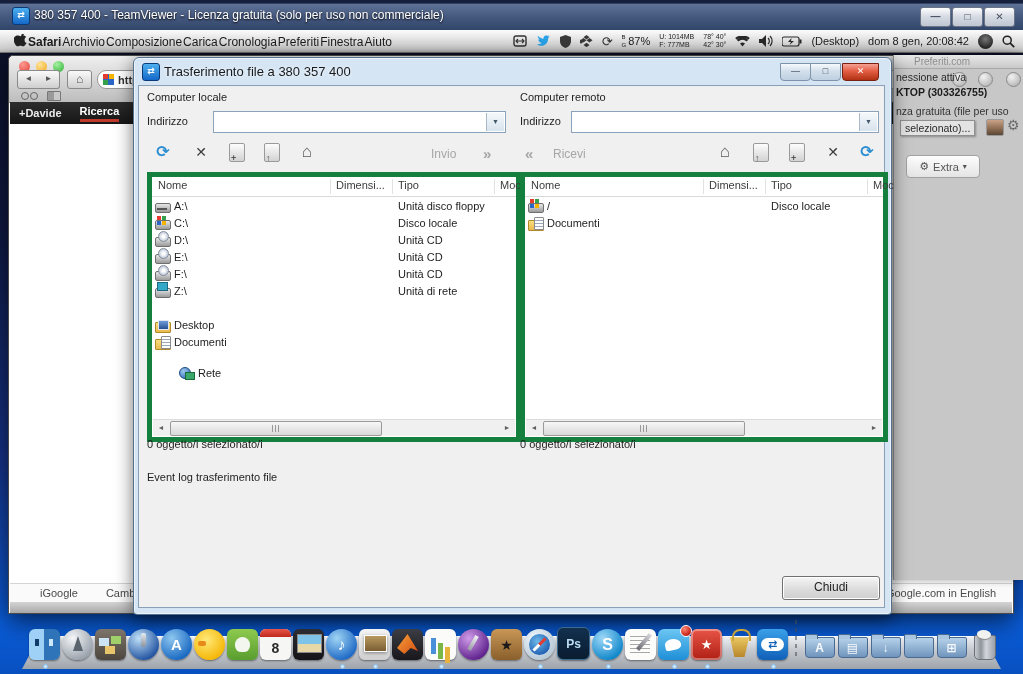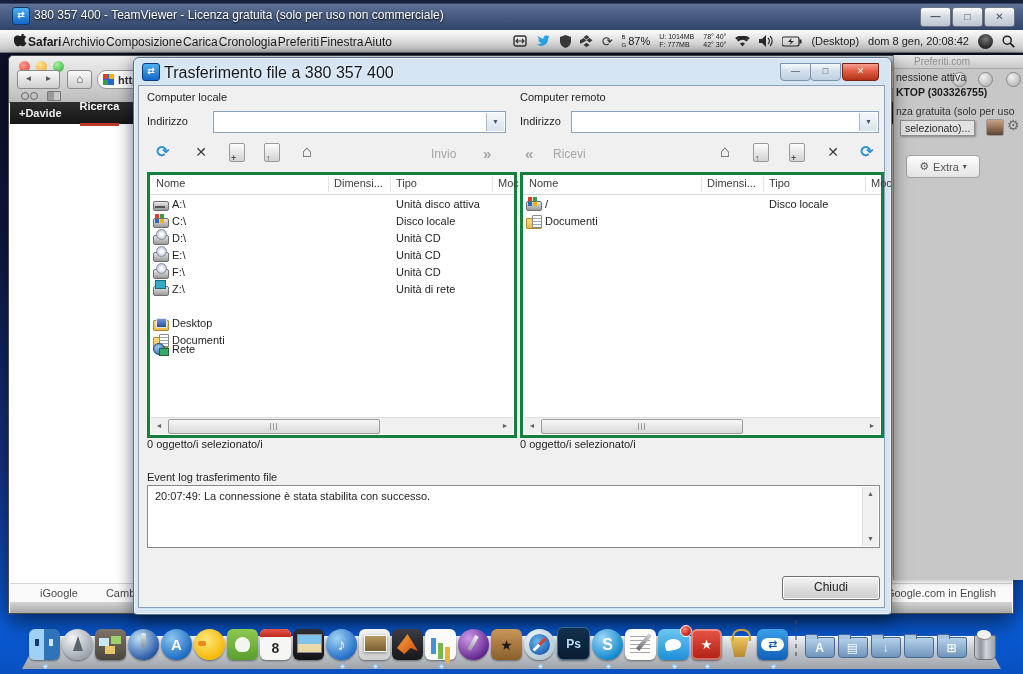--- a/index.html
+++ b/index.html
@@ -47,21 +47,21 @@
   .favicon::after{content:"";position:absolute;left:0;top:0;width:5px;height:5px;background:#e33b2e;
     box-shadow:6px 0 0 #f4b400,0 6px 0 #34a04a,6px 6px 0 #2a66c8;}
   .saf-bm{left:0;top:33px;width:100%;height:13px;display:flex;gap:10px;padding-left:12px;align-items:center;}
   .glasses{width:16px;height:7px;position:relative;}
   .glasses::before,.glasses::after{content:"";position:absolute;top:0;width:6px;height:6px;border:1px solid #666;border-radius:50%;}
   .glasses::after{left:9px;}
   .bookic{width:12px;height:8px;background:linear-gradient(90deg,#9a9a9a 48%,#c9c9c9 52%);
     border:1px solid #777;border-radius:1px 1px 0 0;}
   .gbar{left:1px;top:46px;width:1002px;height:22px;background:linear-gradient(#2d2d2d,#161616);
     display:flex;align-items:center;gap:18px;padding-left:9px;font-size:11px;}
-  .gbar .sel{color:#fff;font-weight:bold;border-bottom:3px solid #c0392b;padding-bottom:11px;}
+  .gbar .sel{color:#fff;font-weight:bold;border-bottom:3px solid #c0392b;padding-bottom:2px;}
   .gbar .wht{color:#ececec;font-weight:bold;}
   .gbar .gry{color:#9a9a9a;}
   .saf-footer{left:1px;bottom:11px;width:1002px;height:18px;background:#fafafa;border-top:1px solid #d4d4d4;
     display:flex;align-items:center;font-size:11px;color:#4a4a4a;}
   .saf-status{left:1px;bottom:0;width:1002px;height:11px;background:linear-gradient(#d4d4d4,#a8a8a8);}
 
   
   .tvp{left:893px;top:55px;width:130px;height:525px;background:#c7c7c7;border-left:1px solid #8e8e8e;
     box-shadow:-3px 0 8px rgba(0,0,0,.35);font-size:10.5px;color:#333;}
   .tvp-tb{left:0;top:0;width:100%;height:14px;background:linear-gradient(#e8e8e8,#c9c9c9);
@@ -72,42 +72,42 @@
   .tvp-avatar{width:16px;height:15px;border:1px solid #999;border-radius:2px;
     background:linear-gradient(#caa287,#8a6a50 60%,#5a4636);}
   .extra-btn{left:12px;top:190px;width:72px;height:21px;border:1px solid #a2a2a2;border-radius:4px;
     background:linear-gradient(#fdfdfd,#e4e4e4);display:flex;align-items:center;justify-content:center;
     gap:4px;font-size:11px;color:#555;}
 
   
   .tw{left:133px;top:57px;width:757px;height:556px;border:1px solid #53708f;border-radius:6px 6px 4px 4px;
     background:linear-gradient(#dcead9 0,#d5e5f4 0) , linear-gradient(#d9e7f5,#b7cde5);
     box-shadow:0 4px 18px rgba(0,0,0,.55), inset 0 0 0 1px rgba(255,255,255,.55);}
-  .tw-title{left:30px;top:6px;font-size:16px;color:#17191c;text-shadow:0 0 4px #fff;}
+  .tw-title{left:30px;top:6px;font-size:13px;color:#17191c;text-shadow:0 0 4px #fff;}
   .twc{top:5px;height:16px;border-radius:0 0 4px 4px;font-size:9px;text-align:center;line-height:15px;}
   .twc.lite{width:29px;background:linear-gradient(#f6fafd,#d3dfeb 45%,#bfd0e2);border:1px solid #7e94ab;color:#3a4a5c;}
   .twc.red{width:35px;background:linear-gradient(#f5a093,#e35d43 45%,#b03214);border:1px solid #7a2010;color:#fff;font-weight:bold;}
   .tw-body{left:4px;top:27px;width:745px;height:521px;background:#f0f0f0;border:1px solid #8aa0b8;font-size:11px;color:#1e1e1e;}
 
   .combo{background:#fff;border:1px solid #8aa3bb;height:20px;}
   .combo-btn{position:absolute;right:1px;top:1px;bottom:1px;width:17px;
     background:linear-gradient(#f4f8fb,#d9e3ed);border-left:1px solid #aab8c8;
     color:#44586c;font-size:7px;text-align:center;line-height:18px;}
 
   .tbtn{width:20px;height:20px;text-align:center;}
   .g-refresh{color:#2e8fd0;font-size:16px;font-weight:bold;line-height:20px;}
   .g-del{color:#3c3c3c;font-size:14px;font-weight:bold;line-height:20px;}
   .g-home{color:#5a5a5a;font-size:17px;line-height:20px;}
   .docpg{position:relative;width:14px;height:17px;margin:1px auto 0;
     background:linear-gradient(#fdfdfd,#d2d2d2);border:1px solid #9a9a9a;border-radius:2px;}
   .docpg span{position:absolute;left:1px;bottom:-2px;font-size:9px;font-weight:bold;color:#555;}
   .dim{color:#a6a6a6;}
   .chev{font-size:15px;font-weight:bold;letter-spacing:-2px;}
 
-  .flist{background:#fff;border:3px solid #15803d;}
+  .flist{background:#fff;border:5px solid #15803d;}
   .fl-head{position:absolute;left:0;top:0;right:0;height:19px;background:#fff;border-bottom:1px solid #d9d9d9;color:#3c3c3c;}
   .fl-head .sep{position:absolute;top:2px;bottom:2px;width:1px;background:#e2e2e2;}
   .frow{position:absolute;left:0;right:0;height:17px;line-height:17px;}
   .cname{position:absolute;left:22px;}
   .ctype{position:absolute;left:246px;}
   .hlbl{position:absolute;top:2px;}
 
   
   .fic{position:absolute;left:3px;top:2px;width:16px;height:13px;}
   .ic-drive::before{content:"";position:absolute;left:0;bottom:0;width:14px;height:8px;
@@ -361,21 +361,21 @@
 
   <div class="abs tvp">
     <div class="abs tvp-tb">
       <span>Preferiti.com</span>
     </div>
     <div class="abs tvp-circ" style="left:58px;top:17px;"></div>
     <div class="abs tvp-circ" style="left:84px;top:17px;"></div>
     <div class="abs tvp-circ" style="left:112px;top:17px;"></div>
     <div class="abs" style="left:2px;top:16px;color:#2a2a2a;">nessione attiva</div>
     <div class="abs" style="left:2px;top:31px;color:#1c1c1c;font-weight:bold;">KTOP (303326755)</div>
-    <div class="abs" style="left:2px;top:50px;color:#333;">nza gratuita (solo per uso</div>
+    <div class="abs" style="left:2px;top:50px;color:#333;">nza gratuita (file per uso</div>
     <div class="abs tvp-tip" style="left:6px;top:65px;">selezionato)...</div>
     <div class="abs tvp-avatar" style="left:92px;top:64px;"></div>
     <div class="abs" style="left:113px;top:62px;font-size:14px;color:#6a6a6a;"><span>⚙</span></div>
     <div class="abs extra-btn" style="top:100px;">
       <span>⚙</span>
       <span>Extra</span>
       <span style="font-size:8px;">▾</span>
     </div>
   </div>
 
@@ -438,21 +438,21 @@
           <span class="hlbl" style="left:184px;">Dimensi...</span>
           <span class="hlbl" style="left:246px;">Tipo</span>
           <span class="hlbl" style="left:348px;">Moc</span>
           <span class="sep" style="left:178px;"></span>
             <span class="sep" style="left:240px;"></span>
             <span class="sep" style="left:342px;"></span>
         </div>
         <div class="frow" style="top:21px;">
           <span class="fic ic-drive ic-floppy"></span>
           <span class="cname">A:\</span>
-          <span class="ctype">Unità disco attiva</span>
+          <span class="ctype">Unità disco floppy</span>
         </div>
         <div class="frow" style="top:38px;">
           <span class="fic ic-drive ic-disk"></span>
           <span class="cname">C:\</span>
           <span class="ctype">Disco locale</span>
         </div>
         <div class="frow" style="top:55px;">
           <span class="fic ic-drive ic-cd"></span>
           <span class="cname">D:\</span>
           <span class="ctype">Unità CD</span>
@@ -475,21 +475,21 @@
         <div class="frow" style="top:140px;">
           <span class="fic ic-folder ic-desktop"></span>
           <span class="cname">Desktop</span>
           <span class="ctype"></span>
         </div>
         <div class="frow" style="top:157px;">
           <span class="fic ic-folder ic-docs"></span>
           <span class="cname">Documenti</span>
           <span class="ctype"></span>
         </div>
-        <div class="frow" style="top:166px;">
+        <div class="frow" style="top:188px;margin-left:24px;">
           <span class="fic ic-net"></span>
           <span class="cname">Rete</span>
           <span class="ctype"></span>
         </div>
         <div class="hsb">
           <span class="arr" style="left:0;"><span>◄</span></span>
           <span class="arr" style="right:0;"><span>►</span></span>
           <span class="thumb" style="left:17px;width:210px;">
               <span class="grip"></span>
             </span>
@@ -522,27 +522,20 @@
           <span class="thumb" style="left:17px;width:200px;">
               <span class="grip"></span>
             </span>
         </div>
       </div>
 
       <div class="abs" style="left:8px;top:352px;">0 oggetto/i selezionato/i</div>
       <div class="abs" style="left:381px;top:352px;">0 oggetto/i selezionato/i</div>
 
       <div class="abs" style="left:8px;top:385px;">Event log trasferimento file</div>
-      <div class="abs logbox" style="left:8px;top:399px;width:731px;height:61px;">
-        <div class="abs" style="left:7px;top:4px;">20:07:49: La connessione è stata stabilita con successo.</div>
-        <div class="vsb">
-          <span class="arr" style="top:0;"><span>▲</span></span>
-          <span class="arr" style="bottom:0;"><span>▼</span></span>
-        </div>
-      </div>
 
       <div class="abs btn-chiudi" style="left:643px;top:490px;width:96px;height:22px;">
         <span>Chiudi</span>
       </div>
     </div>
   </div>
 
   <div class="abs dock-shelf"></div>
   <div class="abs dock-icons">
     <div class="ditem">

